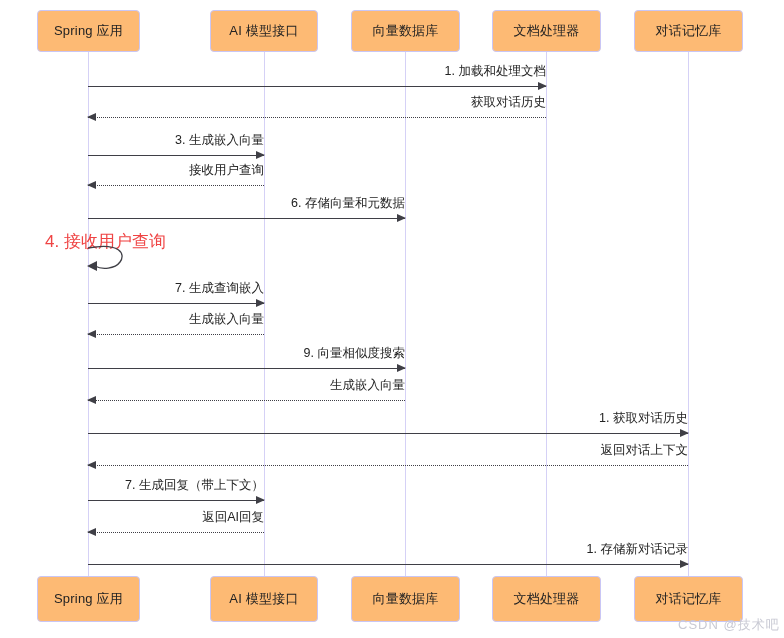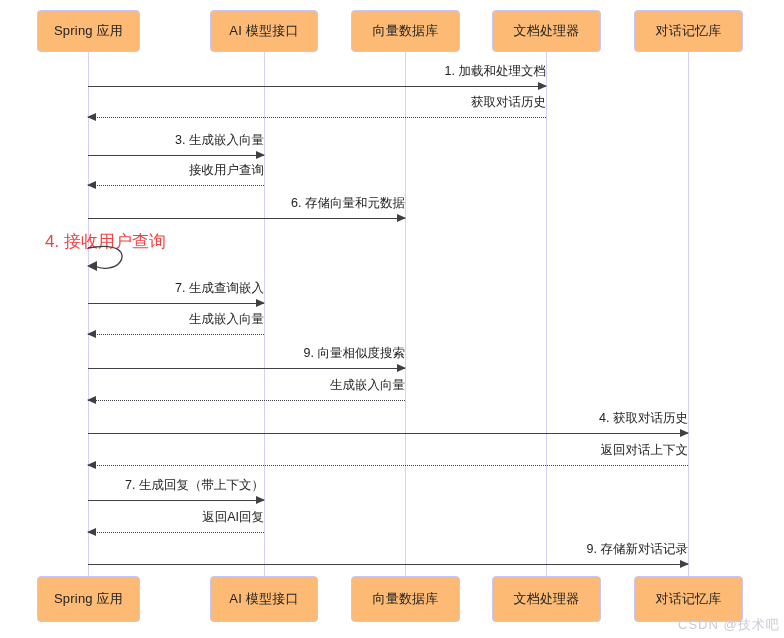--- a/index.html
+++ b/index.html
@@ -191,41 +191,41 @@
       <div class="label">9. 向量相似度搜索</div>
     </div>
     <div class="msg dotted left" style="left: 88px; width: 317px; top: 400px;">
       <div class="line"></div>
       <div class="head"></div>
       <div class="label">生成嵌入向量</div>
     </div>
     <div class="msg right" style="left: 88px; width: 600px; top: 433px;">
       <div class="line"></div>
       <div class="head"></div>
-      <div class="label">4. 获取对话历史</div>
+      <div class="label">1. 获取对话历史</div>
     </div>
     <div class="msg dotted left" style="left: 88px; width: 600px; top: 465px;">
       <div class="line"></div>
       <div class="head"></div>
       <div class="label">返回对话上下文</div>
     </div>
     <div class="msg right" style="left: 88px; width: 176px; top: 500px;">
       <div class="line"></div>
       <div class="head"></div>
       <div class="label">7. 生成回复（带上下文）</div>
     </div>
     <div class="msg dotted left" style="left: 88px; width: 176px; top: 532px;">
       <div class="line"></div>
       <div class="head"></div>
       <div class="label">返回AI回复</div>
     </div>
     <div class="msg right" style="left: 88px; width: 600px; top: 564px;">
       <div class="line"></div>
       <div class="head"></div>
-      <div class="label">9. 存储新对话记录</div>
+      <div class="label">1. 存储新对话记录</div>
     </div>
     <div class="selfmsg" style="left: 0px; top: 0px;">
       <div class="sl-label" style="left: 45px; top: 230px;">4. 接收用户查询</div>
       <svg width="60" height="40" style="left: 86px; top: 244px;">
         <path d="M 2 4 C 34 -2 40 10 34 18 C 29 25 16 26 9 22" fill="none" stroke="#3f3f46" stroke-width="1.3"></path>
         <polygon points="11,17 11,27 1,22" fill="#3f3f46"></polygon>
       </svg>
     </div>
     <div class="watermark" style="left: 678px; top: 616px;">CSDN @技术吧</div>
   </div>

